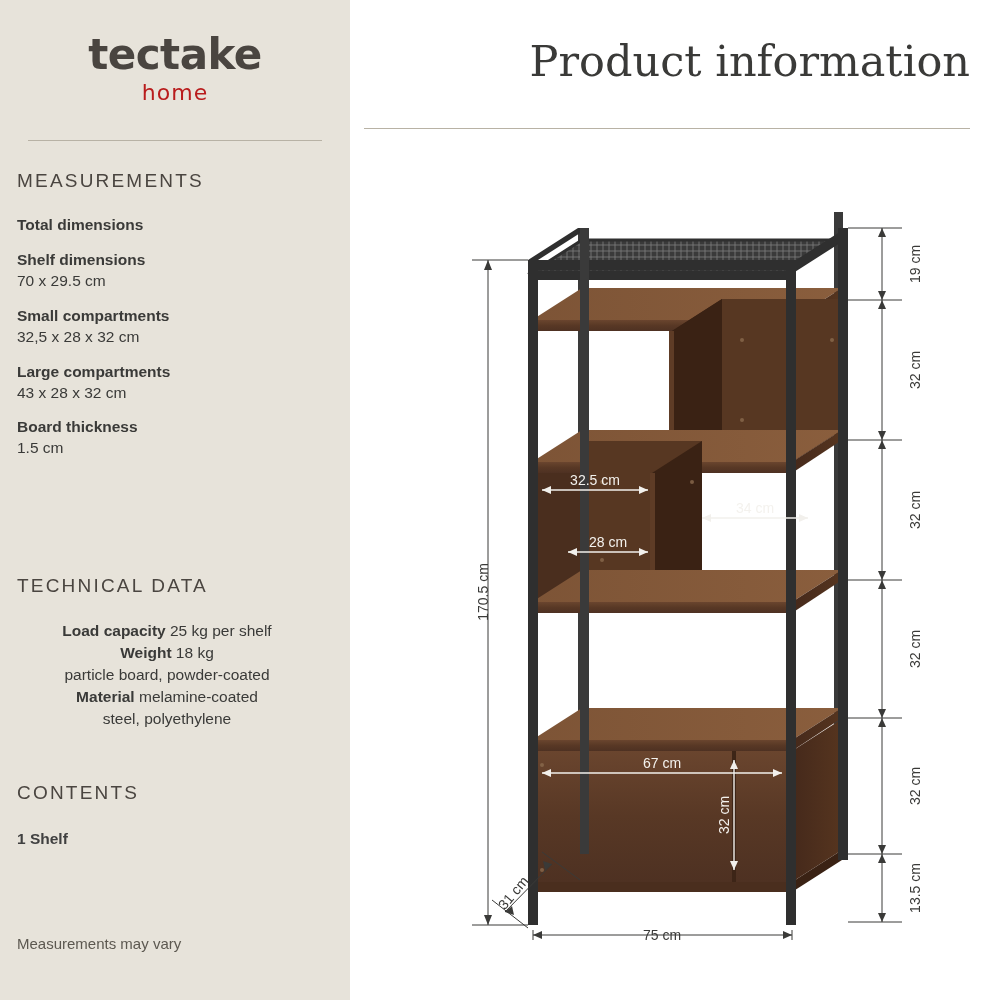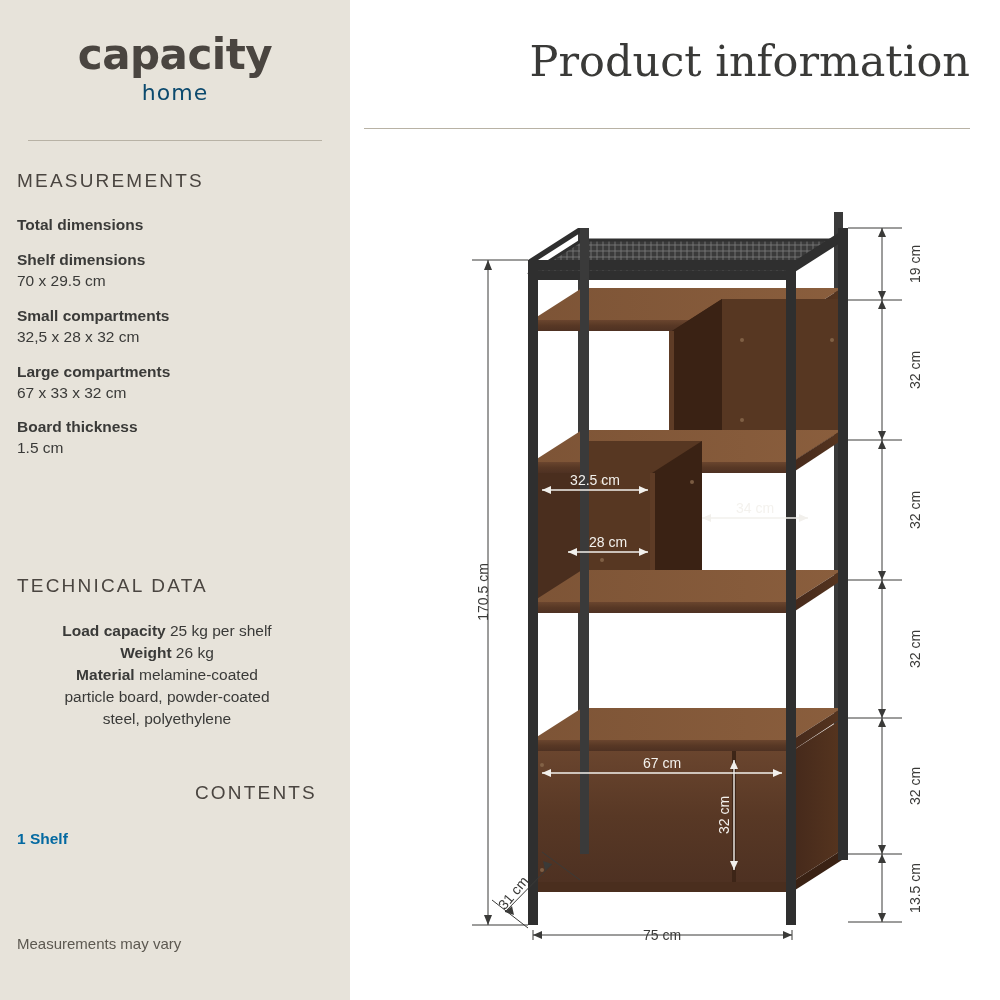--- a/index.html
+++ b/index.html
@@ -42,21 +42,21 @@
     font-size: 42px;
     font-weight: 700;
     letter-spacing: -0.5px;
     color: #4a4540;
     line-height: 1;
   }
   .brand-sub {
     font-family: "DejaVu Sans", sans-serif;
     font-size: 22px;
     font-weight: 400;
-    color: #0c4a6e;
+    color: #b91c1c;
     line-height: 1;
     margin-top: 6px;
     letter-spacing: 1px;
   }
   .side-rule {
     position: absolute;
     left: 28px;
     top: 140px;
     width: 294px;
     height: 1px;
@@ -72,21 +72,21 @@
   }
   .sb-block {
     position: absolute;
     left: 17px;
     width: 300px;
   }
   .meas-title { top: 170px; }
   .meas-list { top: 215px; }
   .tech-title { top: 575px; }
   .tech-list  { top: 620px; text-align: center; }
-  .cont-title { top: 782px; text-align: right; }
+  .cont-title { top: 782px; }
   .cont-list  { top: 828px; }
   .footnote   { top: 935px; }
 
   .meas-item { margin-bottom: 14px; }
   .meas-label {
     font-size: 15.5px;
     font-weight: 700;
     color: #3a3a38;
     line-height: 1.35;
   }
@@ -99,21 +99,21 @@
   .tech-line {
     font-size: 15.5px;
     line-height: 1.42;
     color: #3a3a38;
   }
   .tech-line b { font-weight: 700; }
   .cont-line {
     font-size: 15.5px;
     font-weight: 700;
     line-height: 1.42;
-    color: #0369a1;
+    color: #404040;
   }
   .footnote-text {
     font-size: 15px;
     color: #5c5850;
   }
 
   
   .content {
     position: absolute;
     left: 342px;
@@ -151,21 +151,21 @@
   .diagram svg { display: block; }
 </style>
 </head>
 <body>
 
 <div class="page">
 
   <div class="sidebar">
 
     <div class="brand">
-      <div class="brand-name">capacity</div>
+      <div class="brand-name">tectake</div>
       <div class="brand-sub">home</div>
     </div>
 
     <div class="side-rule"></div>
 
     <div class="sb-block meas-title">
       <div class="section-title">MEASUREMENTS</div>
     </div>
 
     <div class="sb-block meas-list">
@@ -175,44 +175,44 @@
       <div class="meas-item">
         <div class="meas-label">Shelf dimensions</div>
         <div class="meas-value">70 x 29.5 cm</div>
       </div>
       <div class="meas-item">
         <div class="meas-label">Small compartments</div>
         <div class="meas-value">32,5 x 28 x 32 cm</div>
       </div>
       <div class="meas-item">
         <div class="meas-label">Large compartments</div>
-        <div class="meas-value">67 x 33 x 32 cm</div>
+        <div class="meas-value">43 x 28 x 32 cm</div>
       </div>
       <div class="meas-item">
         <div class="meas-label">Board thickness</div>
         <div class="meas-value">1.5 cm</div>
       </div>
     </div>
 
     <div class="sb-block tech-title">
       <div class="section-title">TECHNICAL DATA</div>
     </div>
 
     <div class="sb-block tech-list">
       <div class="tech-line">
         <b>Load capacity</b><span> 25 kg per shelf</span>
       </div>
       <div class="tech-line">
-        <b>Weight</b><span> 26 kg</span>
+        <b>Weight</b><span> 18 kg</span>
+      </div>
+      <div class="tech-line">
+        <span>particle board, powder-coated</span>
       </div>
       <div class="tech-line">
         <b>Material</b><span> melamine-coated</span>
-      </div>
-      <div class="tech-line">
-        <span>particle board, powder-coated</span>
       </div>
       <div class="tech-line">
         <span>steel, polyethylene</span>
       </div>
     </div>
 
     <div class="sb-block cont-title">
       <div class="section-title">CONTENTS</div>
     </div>
 

